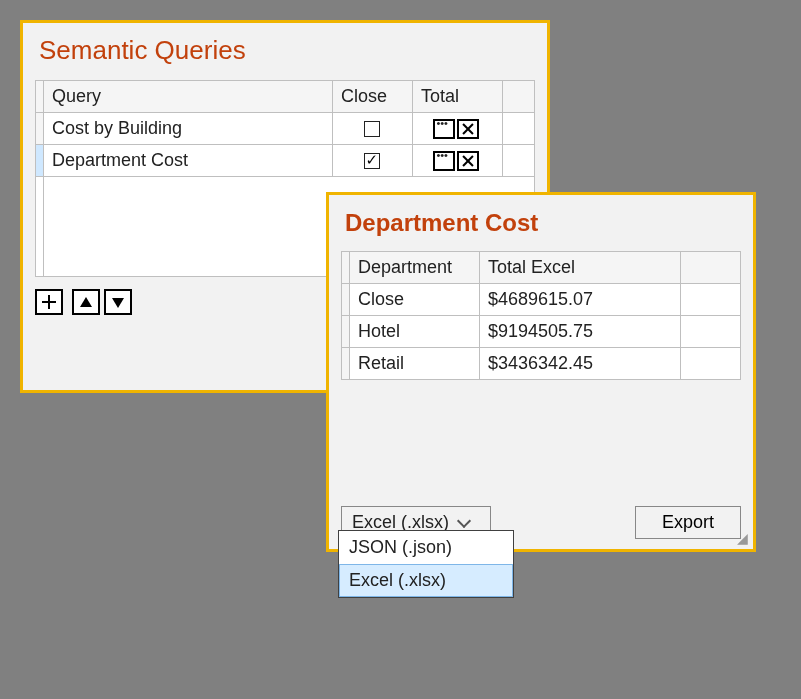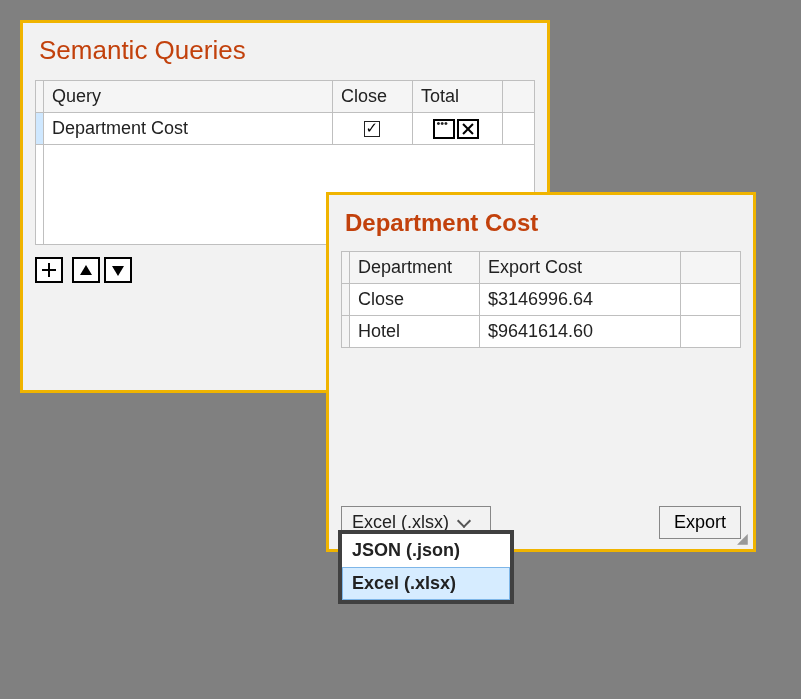--- a/index.html
+++ b/index.html
@@ -151,21 +151,21 @@
   .footer {
     position: absolute;
     left: 12px; right: 12px; bottom: 10px;
     display: flex;
     align-items: center;
     gap: 8px;
   }
   .btn {
     background: #f2f2f2;
     border: 1px solid #888;
-    padding: 5px 14px;
+    padding: 5px 26px;
     font-size: 18px;
     cursor: pointer;
   }
   .select {
     background: #f2f2f2;
     border: 1px solid #888;
     padding: 5px 10px 5px 10px;
     font-size: 18px;
     display: inline-flex;
     align-items: center;
@@ -192,23 +192,22 @@
     pointer-events: none;
   }
 
   
   .dropdown {
     position: absolute;
     left: 338px;
     top: 530px;
     width: 176px;
     background: #fff;
-    border: 4px solid #404040;
+    border: 1px solid #404040;
     z-index: 10;
-    font-weight: bold;
   }
   .dropdown .opt {
     padding: 6px 10px;
     font-size: 18px;
     cursor: pointer;
   }
   .dropdown .opt.hover {
     background: #d6ecff;
     border: 1px solid #7eb6e8;
     padding: 5px 9px;
@@ -224,20 +223,31 @@
     <thead>
       <tr>
         <th class="rowhandle"></th>
         <th>Query</th>
         <th style="width:80px">Close</th>
         <th style="width:90px">Total</th>
         <th></th>
       </tr>
     </thead>
     <tbody>
+      <tr>
+        <td class="rowhandle"></td>
+        <td>Cost by Building</td>
+        <td class="center">
+          <span class="chk"></span>
+        </td>
+        <td class="center editbtns">
+          <span class="sqbtn dots"></span><span class="sqbtn x"></span>
+        </td>
+        <td></td>
+      </tr>
       <tr>
         <td class="rowhandle sel"></td>
         <td>Department Cost</td>
         <td class="center">
           <span class="chk checked"></span>
         </td>
         <td class="center editbtns">
           <span class="sqbtn dots"></span><span class="sqbtn x"></span>
         </td>
         <td></td>
@@ -258,35 +268,41 @@
 </div>
 
 <div class="panel results">
   <div class="panel-title">Department Cost</div>
 
   <table class="grid">
     <thead>
       <tr>
         <th class="rowhandle"></th>
         <th style="width:130px">Department</th>
-        <th>Export Cost</th>
+        <th>Total Excel</th>
         <th style="width:60px"></th>
       </tr>
     </thead>
     <tbody>
       <tr>
         <td class="rowhandle"></td>
         <td>Close</td>
-        <td>$3146996.64</td>
+        <td>$4689615.07</td>
         <td></td>
       </tr>
       <tr>
         <td class="rowhandle"></td>
         <td>Hotel</td>
-        <td>$9641614.60</td>
+        <td>$9194505.75</td>
+        <td></td>
+      </tr>
+      <tr>
+        <td class="rowhandle"></td>
+        <td>Retail</td>
+        <td>$3436342.45</td>
         <td></td>
       </tr>
     </tbody>
   </table>
 
   <div class="footer">
     <div class="select">
       <span>Excel (.xlsx)</span>
       <span class="chev"></span>
     </div>

